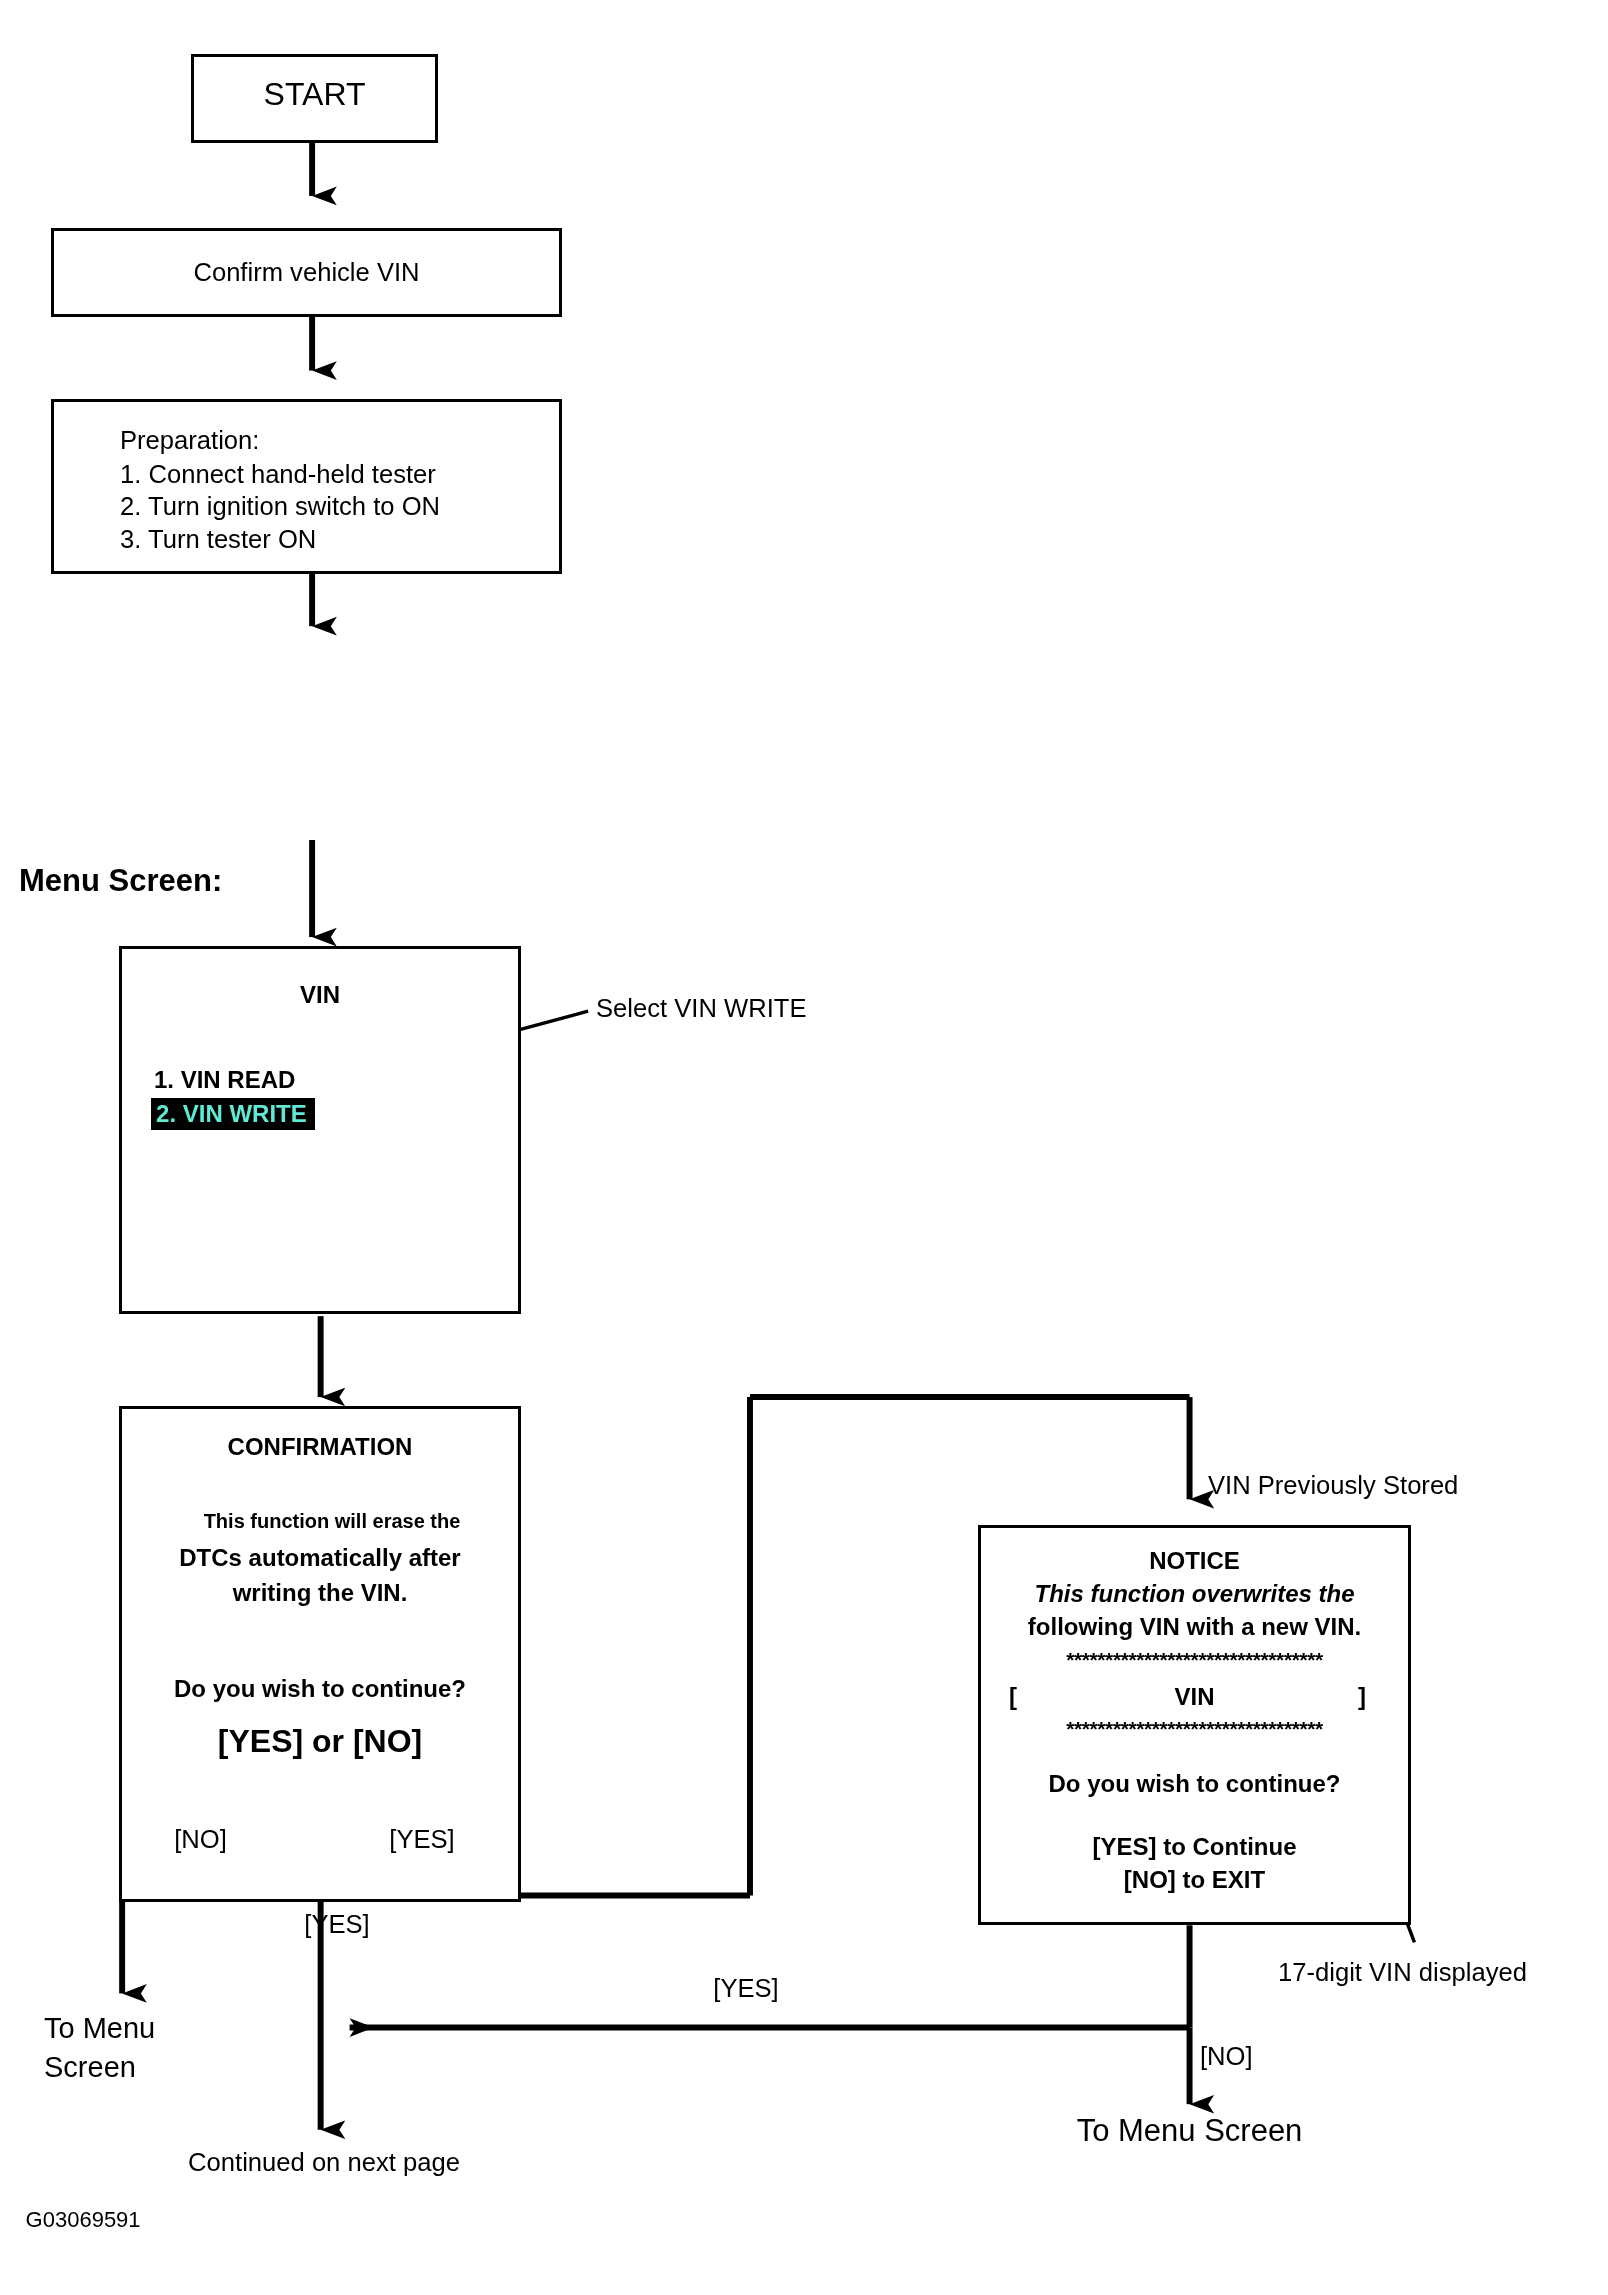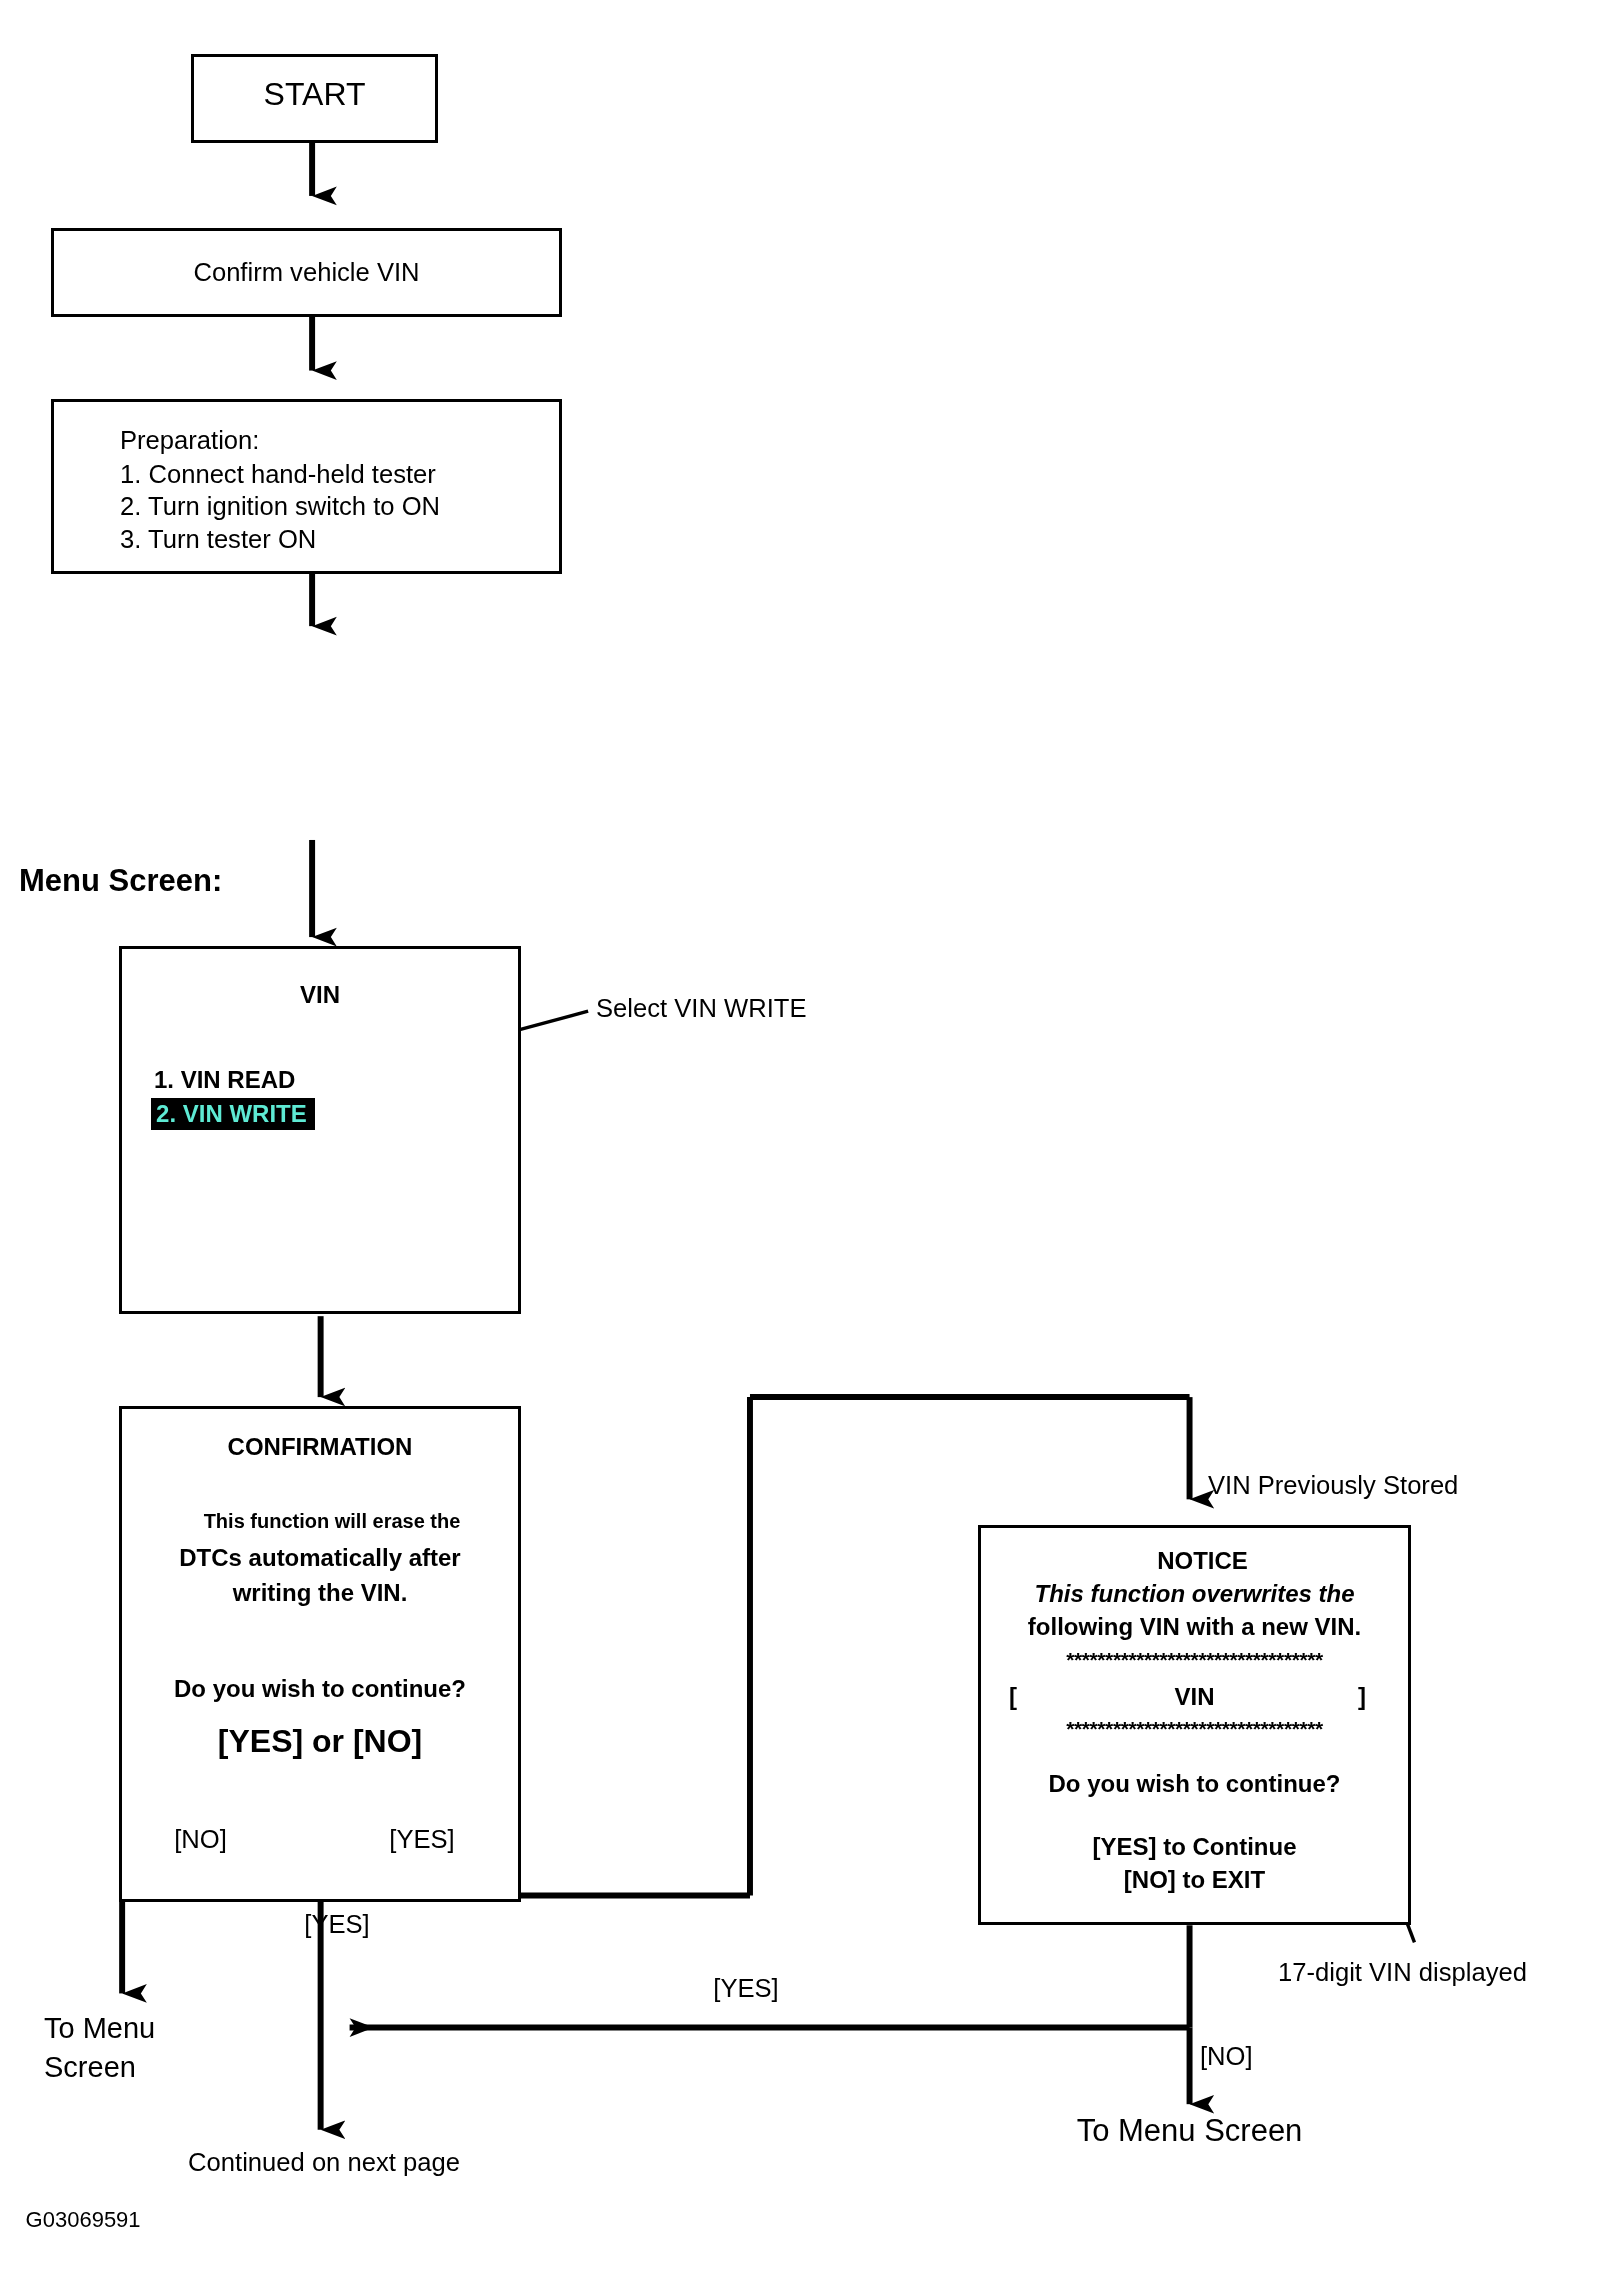--- a/index.html
+++ b/index.html
@@ -138,21 +138,21 @@
     <div class="lbl ctr f-bold" style="left:0; top:101px; width:100%; font-size:20px;margin-left:12px;">This function will erase the</div>
     <div class="lbl ctr f-bold" style="left:0; top:135px; width:100%; font-size:24px;">DTCs automatically after</div>
     <div class="lbl ctr f-bold" style="left:0; top:170px; width:100%; font-size:24px;">writing the VIN.</div>
     <div class="lbl ctr f-bold" style="left:0; top:266px; width:100%; font-size:24px;">Do you wish to continue?</div>
     <div class="lbl ctr f-bold" style="left:0; top:314px; width:100%; font-size:32px;">[YES] or [NO]</div>
   </div>
 
   <div class="lbl lft f-reg" style="left:1208px; top:1470px; font-size:25.6px;">VIN Previously Stored</div>
 
   <div class="node" style="left:978px; top:1525px; width:433px; height:400px;">
-    <div class="lbl ctr f-bold" style="left:0; top:19px; width:100%; font-size:24px;padding-left:8px;">NOTICE</div>
+    <div class="lbl ctr f-bold" style="left:0; top:19px; width:100%; font-size:24px;">NOTICE</div>
     <div class="lbl ctr f-bold" style="left:0; top:52px; width:100%; font-size:24px;font-style:italic;">This function overwrites the</div>
     <div class="lbl ctr f-bold" style="left:0; top:85px; width:100%; font-size:24px;">following VIN with a new VIN.</div>
     <div class="lbl ctr f-bold monoish" style="left:0; top:120px; width:100%; font-size:21px;">*********************************</div>
     <div class="lbl lft f-bold" style="left:28px; top:155px; font-size:24px;">[</div>
     <div class="lbl ctr f-bold" style="left:0; top:155px; width:100%; font-size:24px;">VIN</div>
     <div class="lbl lft f-bold" style="left:377px; top:155px; font-size:24px;">]</div>
     <div class="lbl ctr f-bold monoish" style="left:0; top:189px; width:100%; font-size:21px;">*********************************</div>
     <div class="lbl ctr f-bold" style="left:0; top:242px; width:100%; font-size:24px;">Do you wish to continue?</div>
     <div class="lbl ctr f-bold" style="left:0; top:305px; width:100%; font-size:24px;">[YES] to Continue</div>
     <div class="lbl ctr f-bold" style="left:0; top:338px; width:100%; font-size:24px;">[NO] to EXIT</div>

